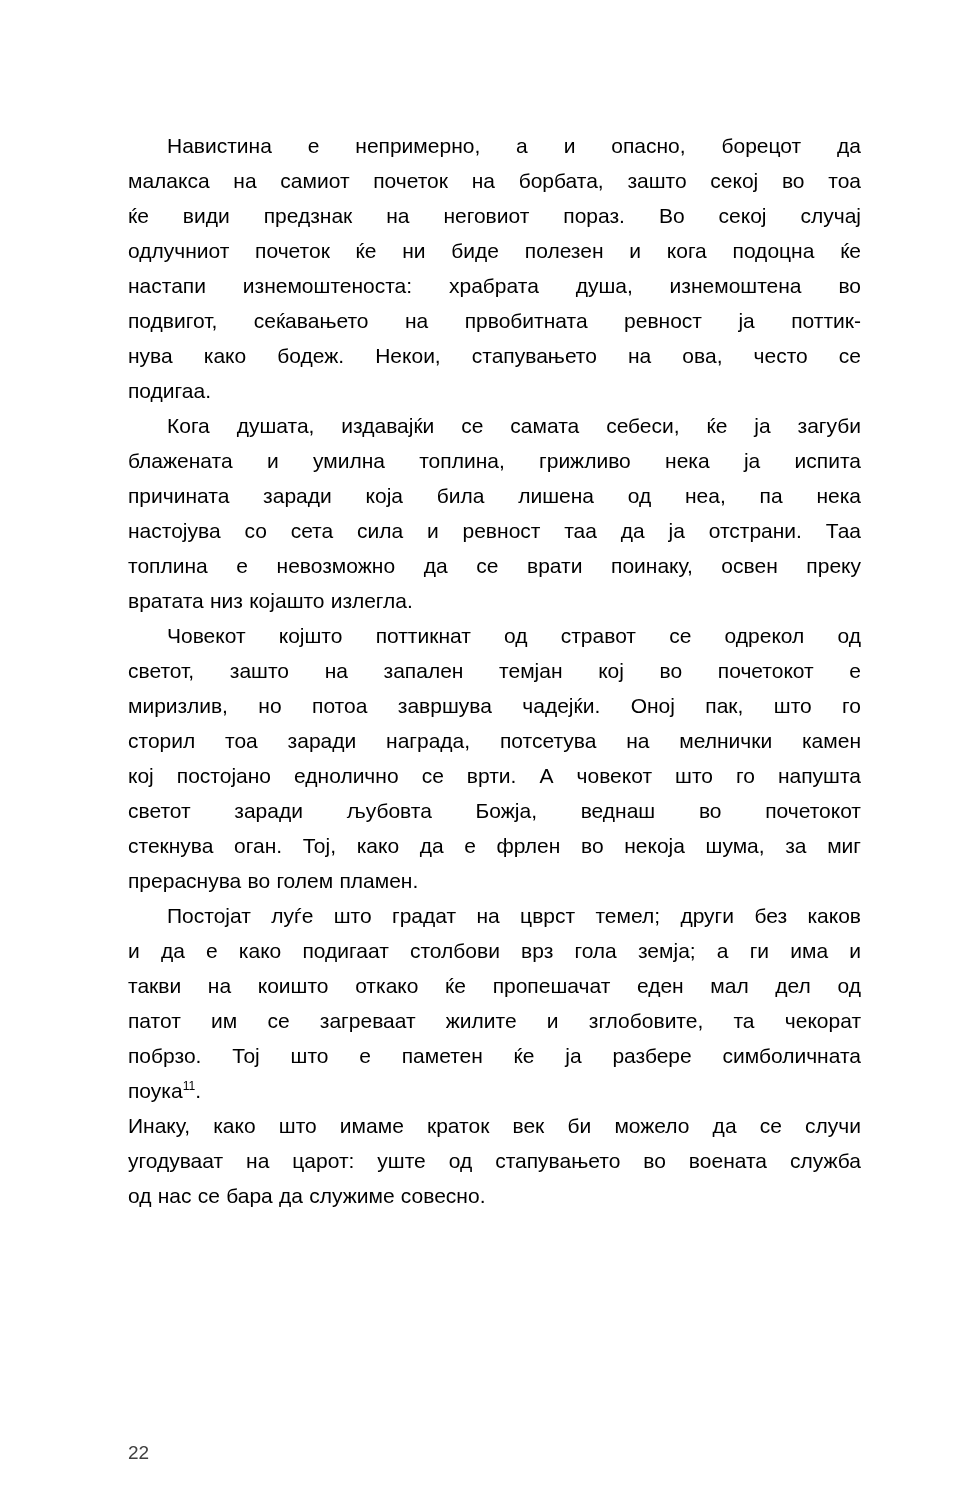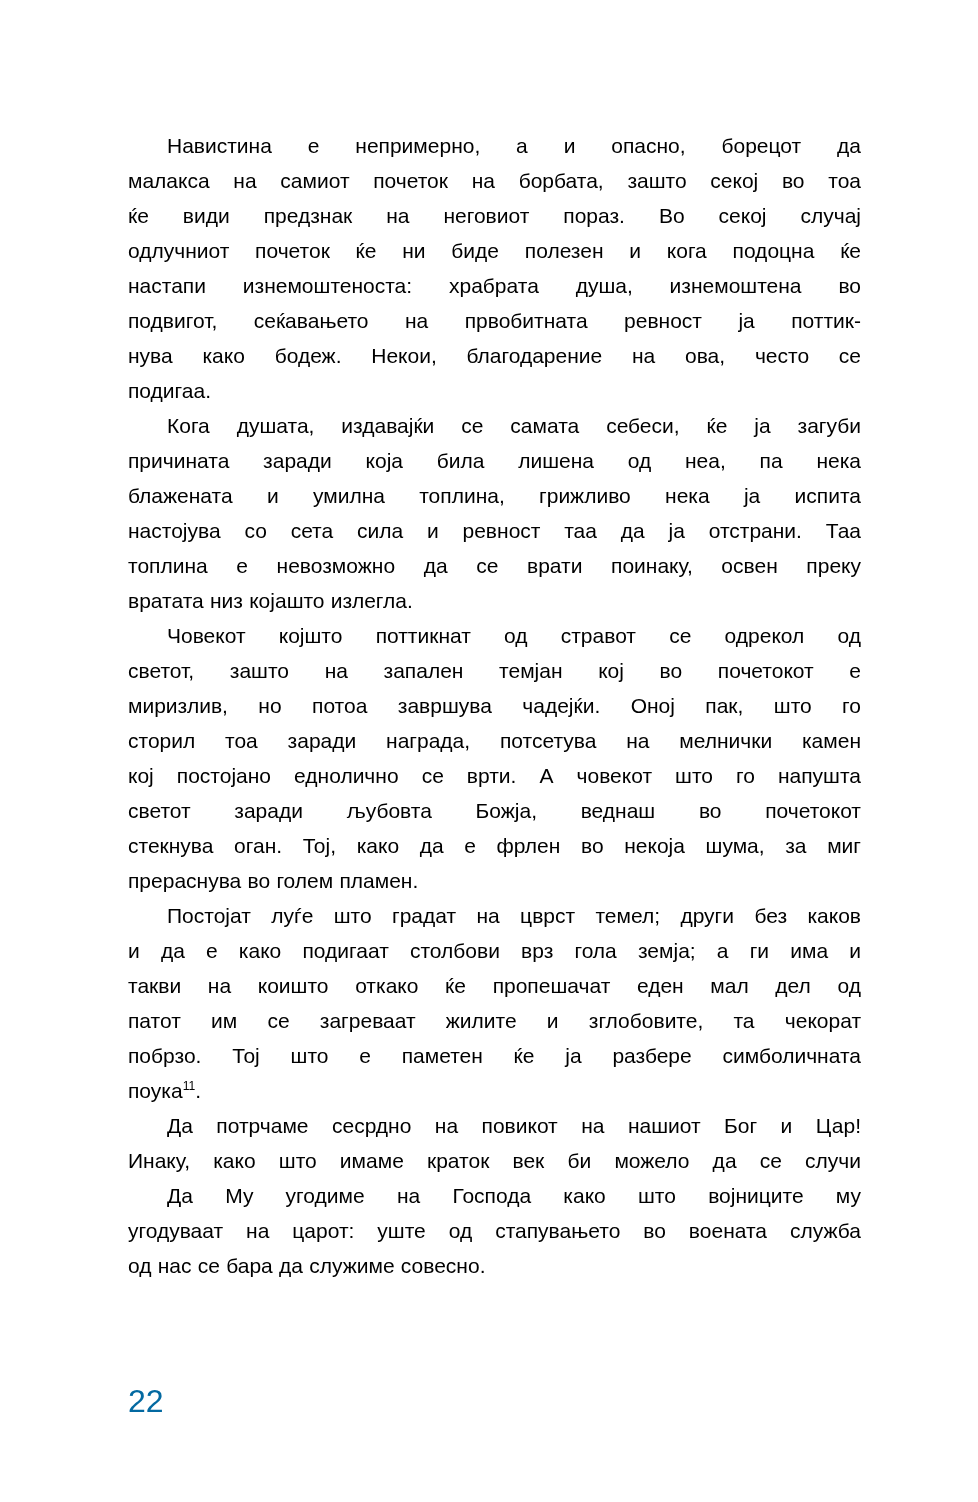--- a/index.html
+++ b/index.html
@@ -43,45 +43,45 @@
     text-align-last: left;
   }
   .line sup {
     font-size: 58%;
     line-height: 0;
     vertical-align: super;
   }
   .page-number {
     position: absolute;
     left: 128px;
-    top: 1384px;
-    font-size: 32px;
+    top: 1436px;
+    font-size: 19px;
     line-height: 34px;
-    color: #0369a1;
+    color: #404040;
   }
 </style>
 </head>
 <body>
 
 <div class="page">
   <div class="text-block">
       <div class="paragraph">
         <div class="line first">Навистина е непримерно, а и опасно, борецот да</div>
         <div class="line">малакса на самиот почеток на борбата, зашто секој во тоа</div>
         <div class="line">ќе види предзнак на неговиот пораз. Во секој случај</div>
         <div class="line">одлучниот почеток ќе ни биде полезен и кога подоцна ќе</div>
         <div class="line">настапи изнемоштеноста: храбрата душа, изнемоштена во</div>
         <div class="line">подвигот, сеќавањето на првобитната ревност ја поттик-</div>
-        <div class="line">нува како бодеж. Некои, благодарение на ова, често се</div>
+        <div class="line">нува како бодеж. Некои, стапувањето на ова, често се</div>
         <div class="line last">подигаа.</div>
       </div>
       <div class="paragraph">
         <div class="line first">Кога душата, издавајќи се самата себеси, ќе ја загуби</div>
+        <div class="line">блажената и умилна топлина, грижливо нека ја испита</div>
         <div class="line">причината заради која била лишена од неа, па нека</div>
-        <div class="line">блажената и умилна топлина, грижливо нека ја испита</div>
         <div class="line">настојува со сета сила и ревност таа да ја отстрани. Таа</div>
         <div class="line">топлина е невозможно да се врати поинаку, освен преку</div>
         <div class="line last">вратата низ којашто излегла.</div>
       </div>
       <div class="paragraph">
         <div class="line first">Човекот којшто поттикнат од стравот се одрекол од</div>
         <div class="line">светот, зашто на запален темјан кој во почетокот е</div>
         <div class="line">миризлив, но потоа завршува чадејќи. Оној пак, што го</div>
         <div class="line">сторил тоа заради награда, потсетува на мелнички камен</div>
         <div class="line">кој постојано еднолично се врти. А човекот што го напушта</div>
@@ -91,23 +91,21 @@
       </div>
       <div class="paragraph">
         <div class="line first">Постојат луѓе што градат на цврст темел; други без каков</div>
         <div class="line">и да е како подигаат столбови врз гола земја; а ги има и</div>
         <div class="line">такви на коишто откако ќе пропешачат еден мал дел од</div>
         <div class="line">патот им се загреваат жилите и зглобовите, та чекорат</div>
         <div class="line">побрзо. Тој што е паметен ќе ја разбере симболичната</div>
         <div class="line last"><span>поука</span><sup>11</sup><span>.</span></div>
       </div>
       <div class="paragraph">
-        <div class="line first">Да потрчаме сесрдно на повикот на нашиот Бог и Цар!</div>
         <div class="line">Инаку, како што имаме краток век би можело да се случи</div>
       </div>
       <div class="paragraph">
-        <div class="line first">Да Му угодиме на Господа како што војниците му</div>
         <div class="line">угодуваат на царот: уште од стапувањето во воената служба</div>
         <div class="line last">од нас се бара да служиме совесно.</div>
       </div>
     </div>
   <div class="page-number">22</div>
 </div>
 
 </body></html>

